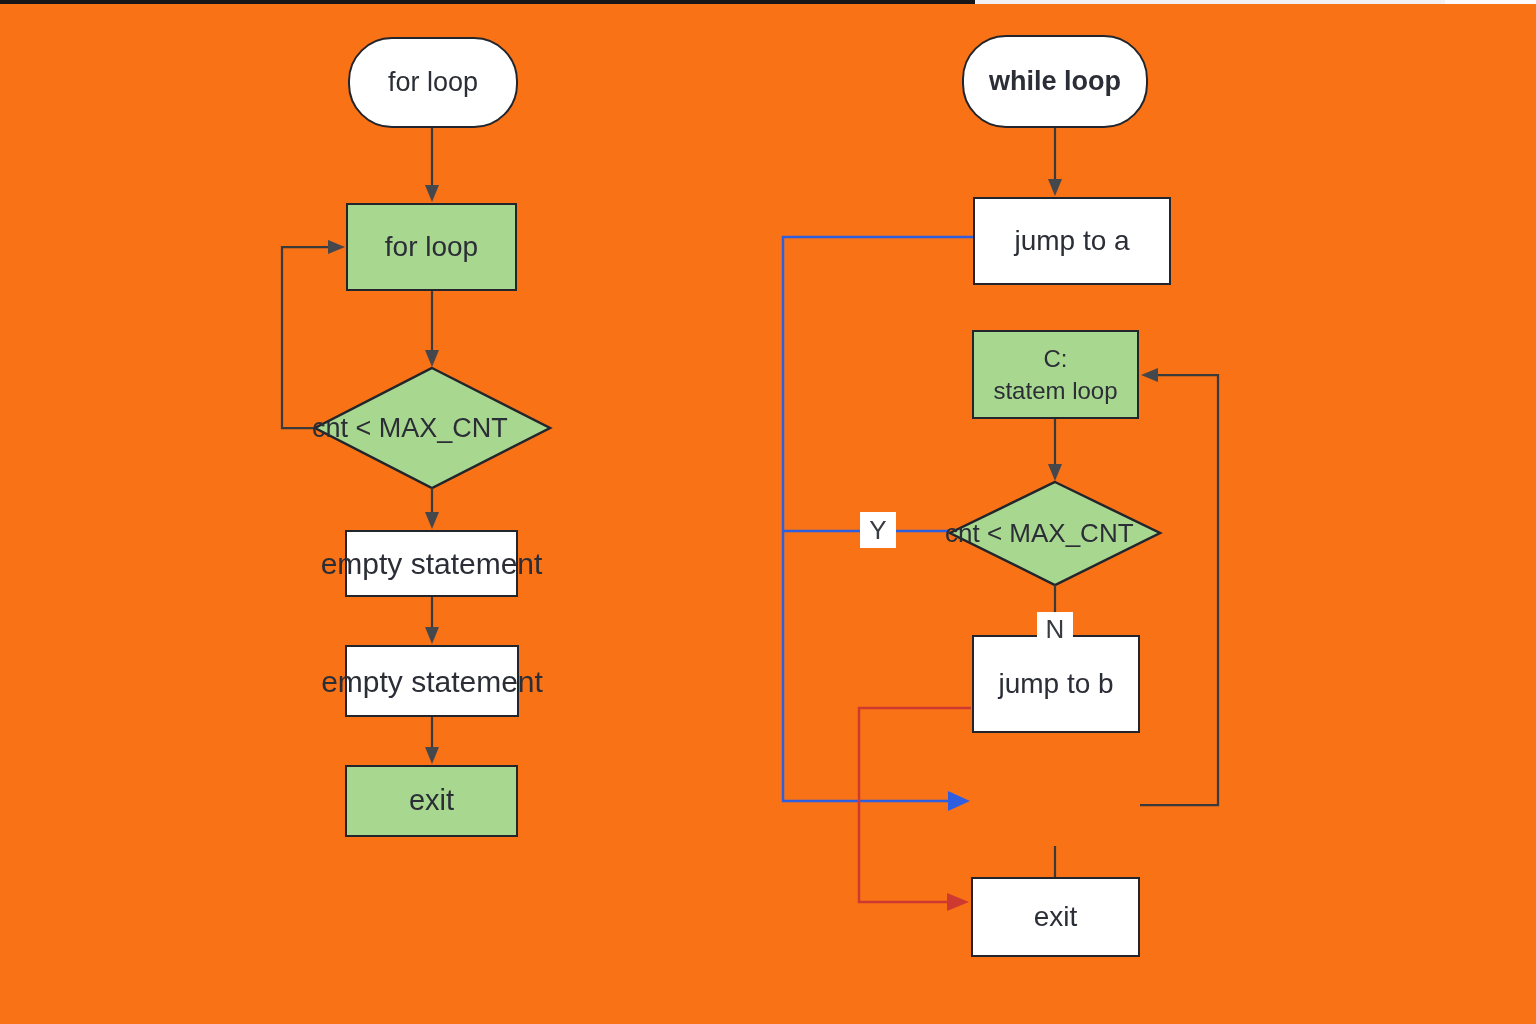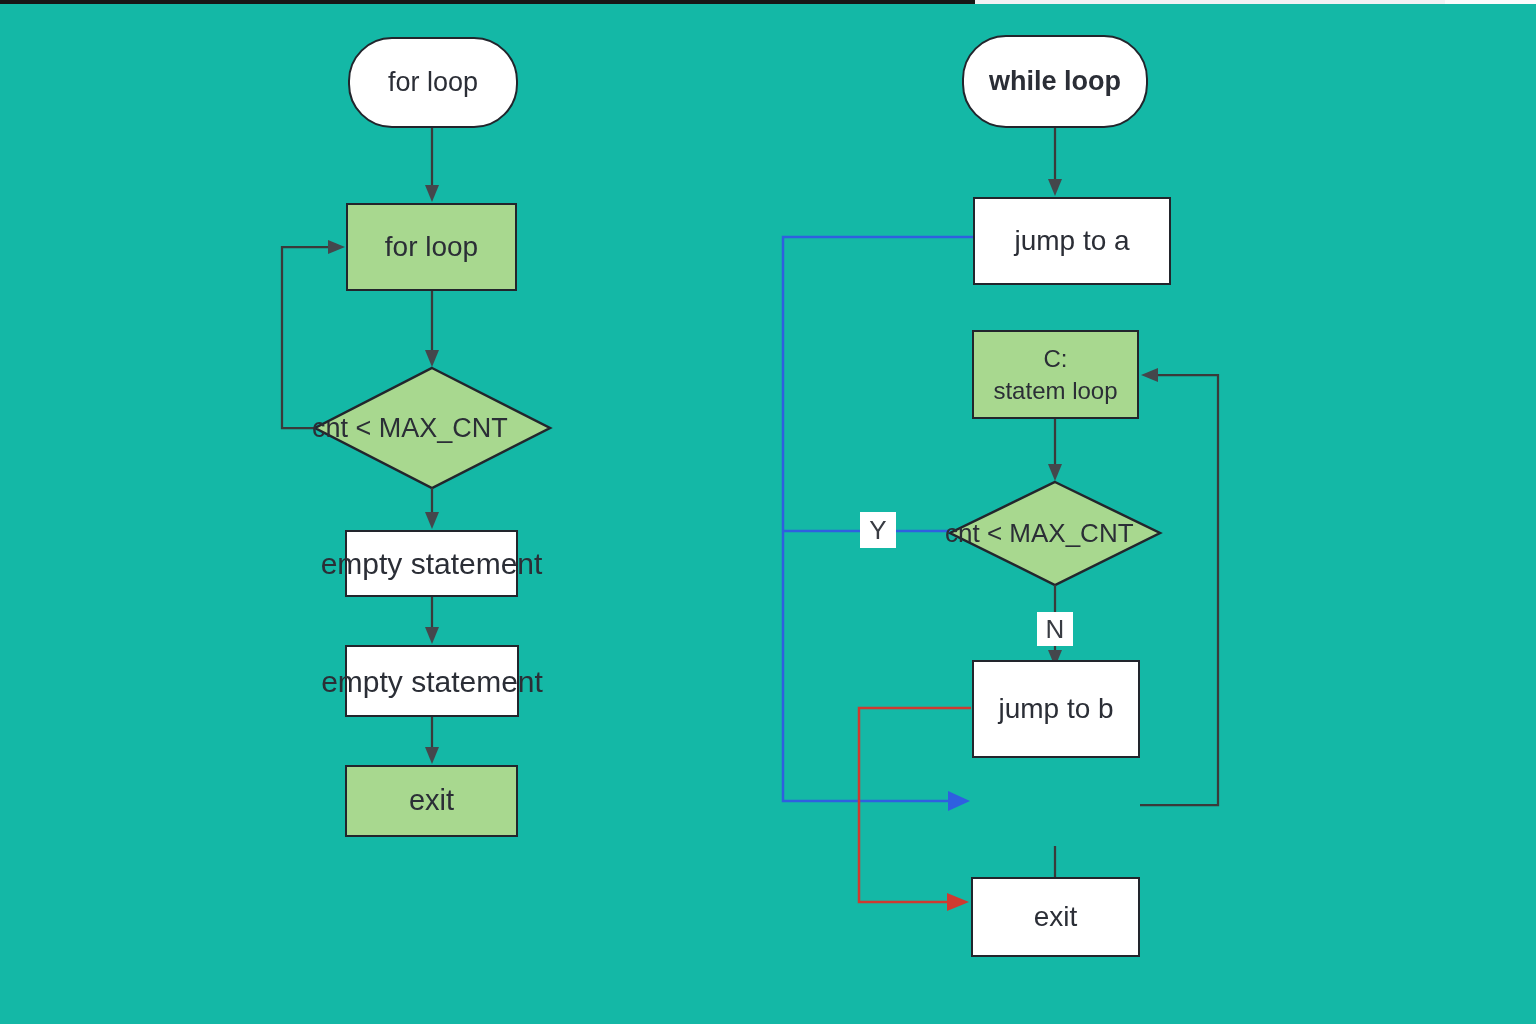--- a/index.html
+++ b/index.html
@@ -1,20 +1,20 @@
 <!DOCTYPE html>
 <html><head>
 <meta charset="utf-8">
 <style>
   * { margin:0; padding:0; box-sizing:border-box; }
   html,body { background:#ffffff; }
   .canvas {
     position:relative;
     width:1536px; height:1024px;
-    background:#14b8a6;
+    background:#f97316;
     font-family:"Liberation Sans", sans-serif;
     color:#2b2e36;
     overflow:hidden;
     padding-left:7px;
   }
   .top-strip { position:absolute; top:0; height:4px; }
   .strip-dark  { left:0;    width:975px; background:#171717; }
   .strip-light { left:975px; width:470px; background:#f1f1f4; }
   .strip-end   { left:1445px; width:91px; background:#fbfbfc; }
 
@@ -154,21 +154,21 @@
   </div>
 
   <div class="edge-label" style="left:860px; top:512px; width:36px; height:36px;">
     <span>Y</span>
   </div>
 
   <div class="edge-label" style="left:1037px; top:612px; width:36px; height:34px;">
     <span>N</span>
   </div>
 
-  <div class="node fs28" style="left:972px; top:660px; width:168px; height:98px;">
+  <div class="node fs28" style="left:972px; top:635px; width:168px; height:98px;">
     <span>jump to b</span>
   </div>
 
 
   <div class="node fs28" style="left:971px; top:877px; width:169px; height:80px;">
     <span>exit</span>
   </div>
 
 </div>
 

